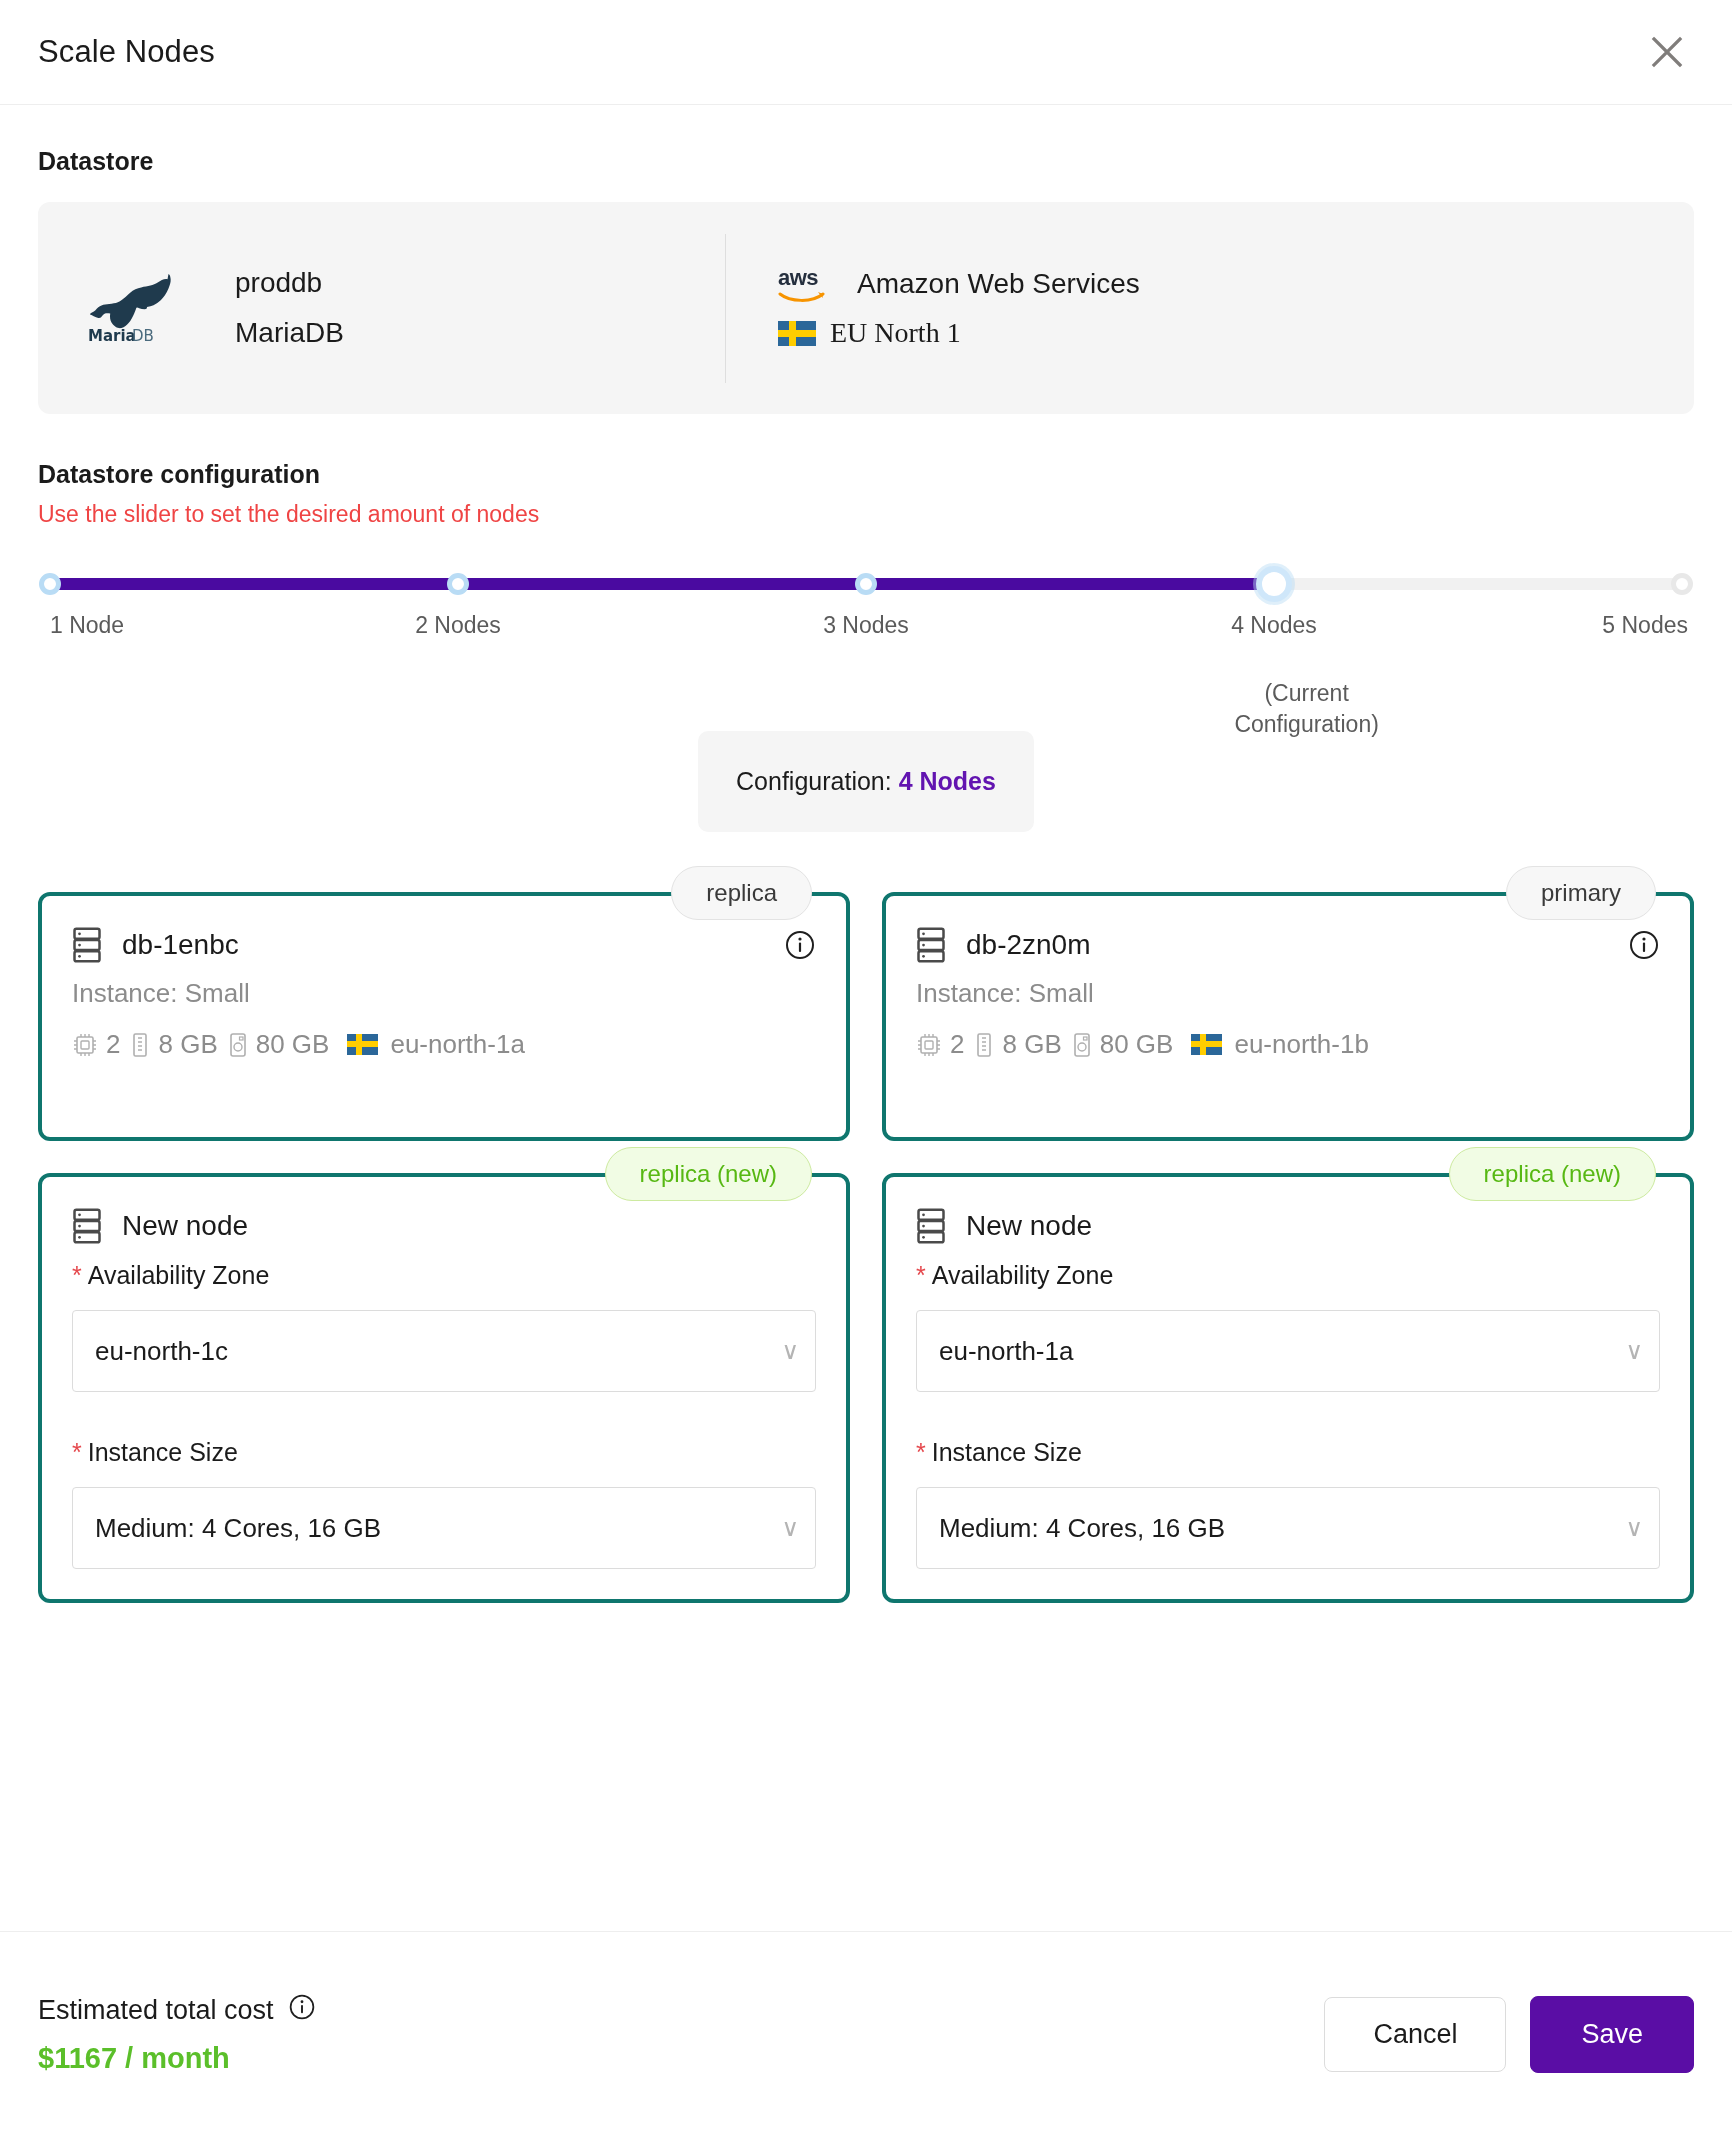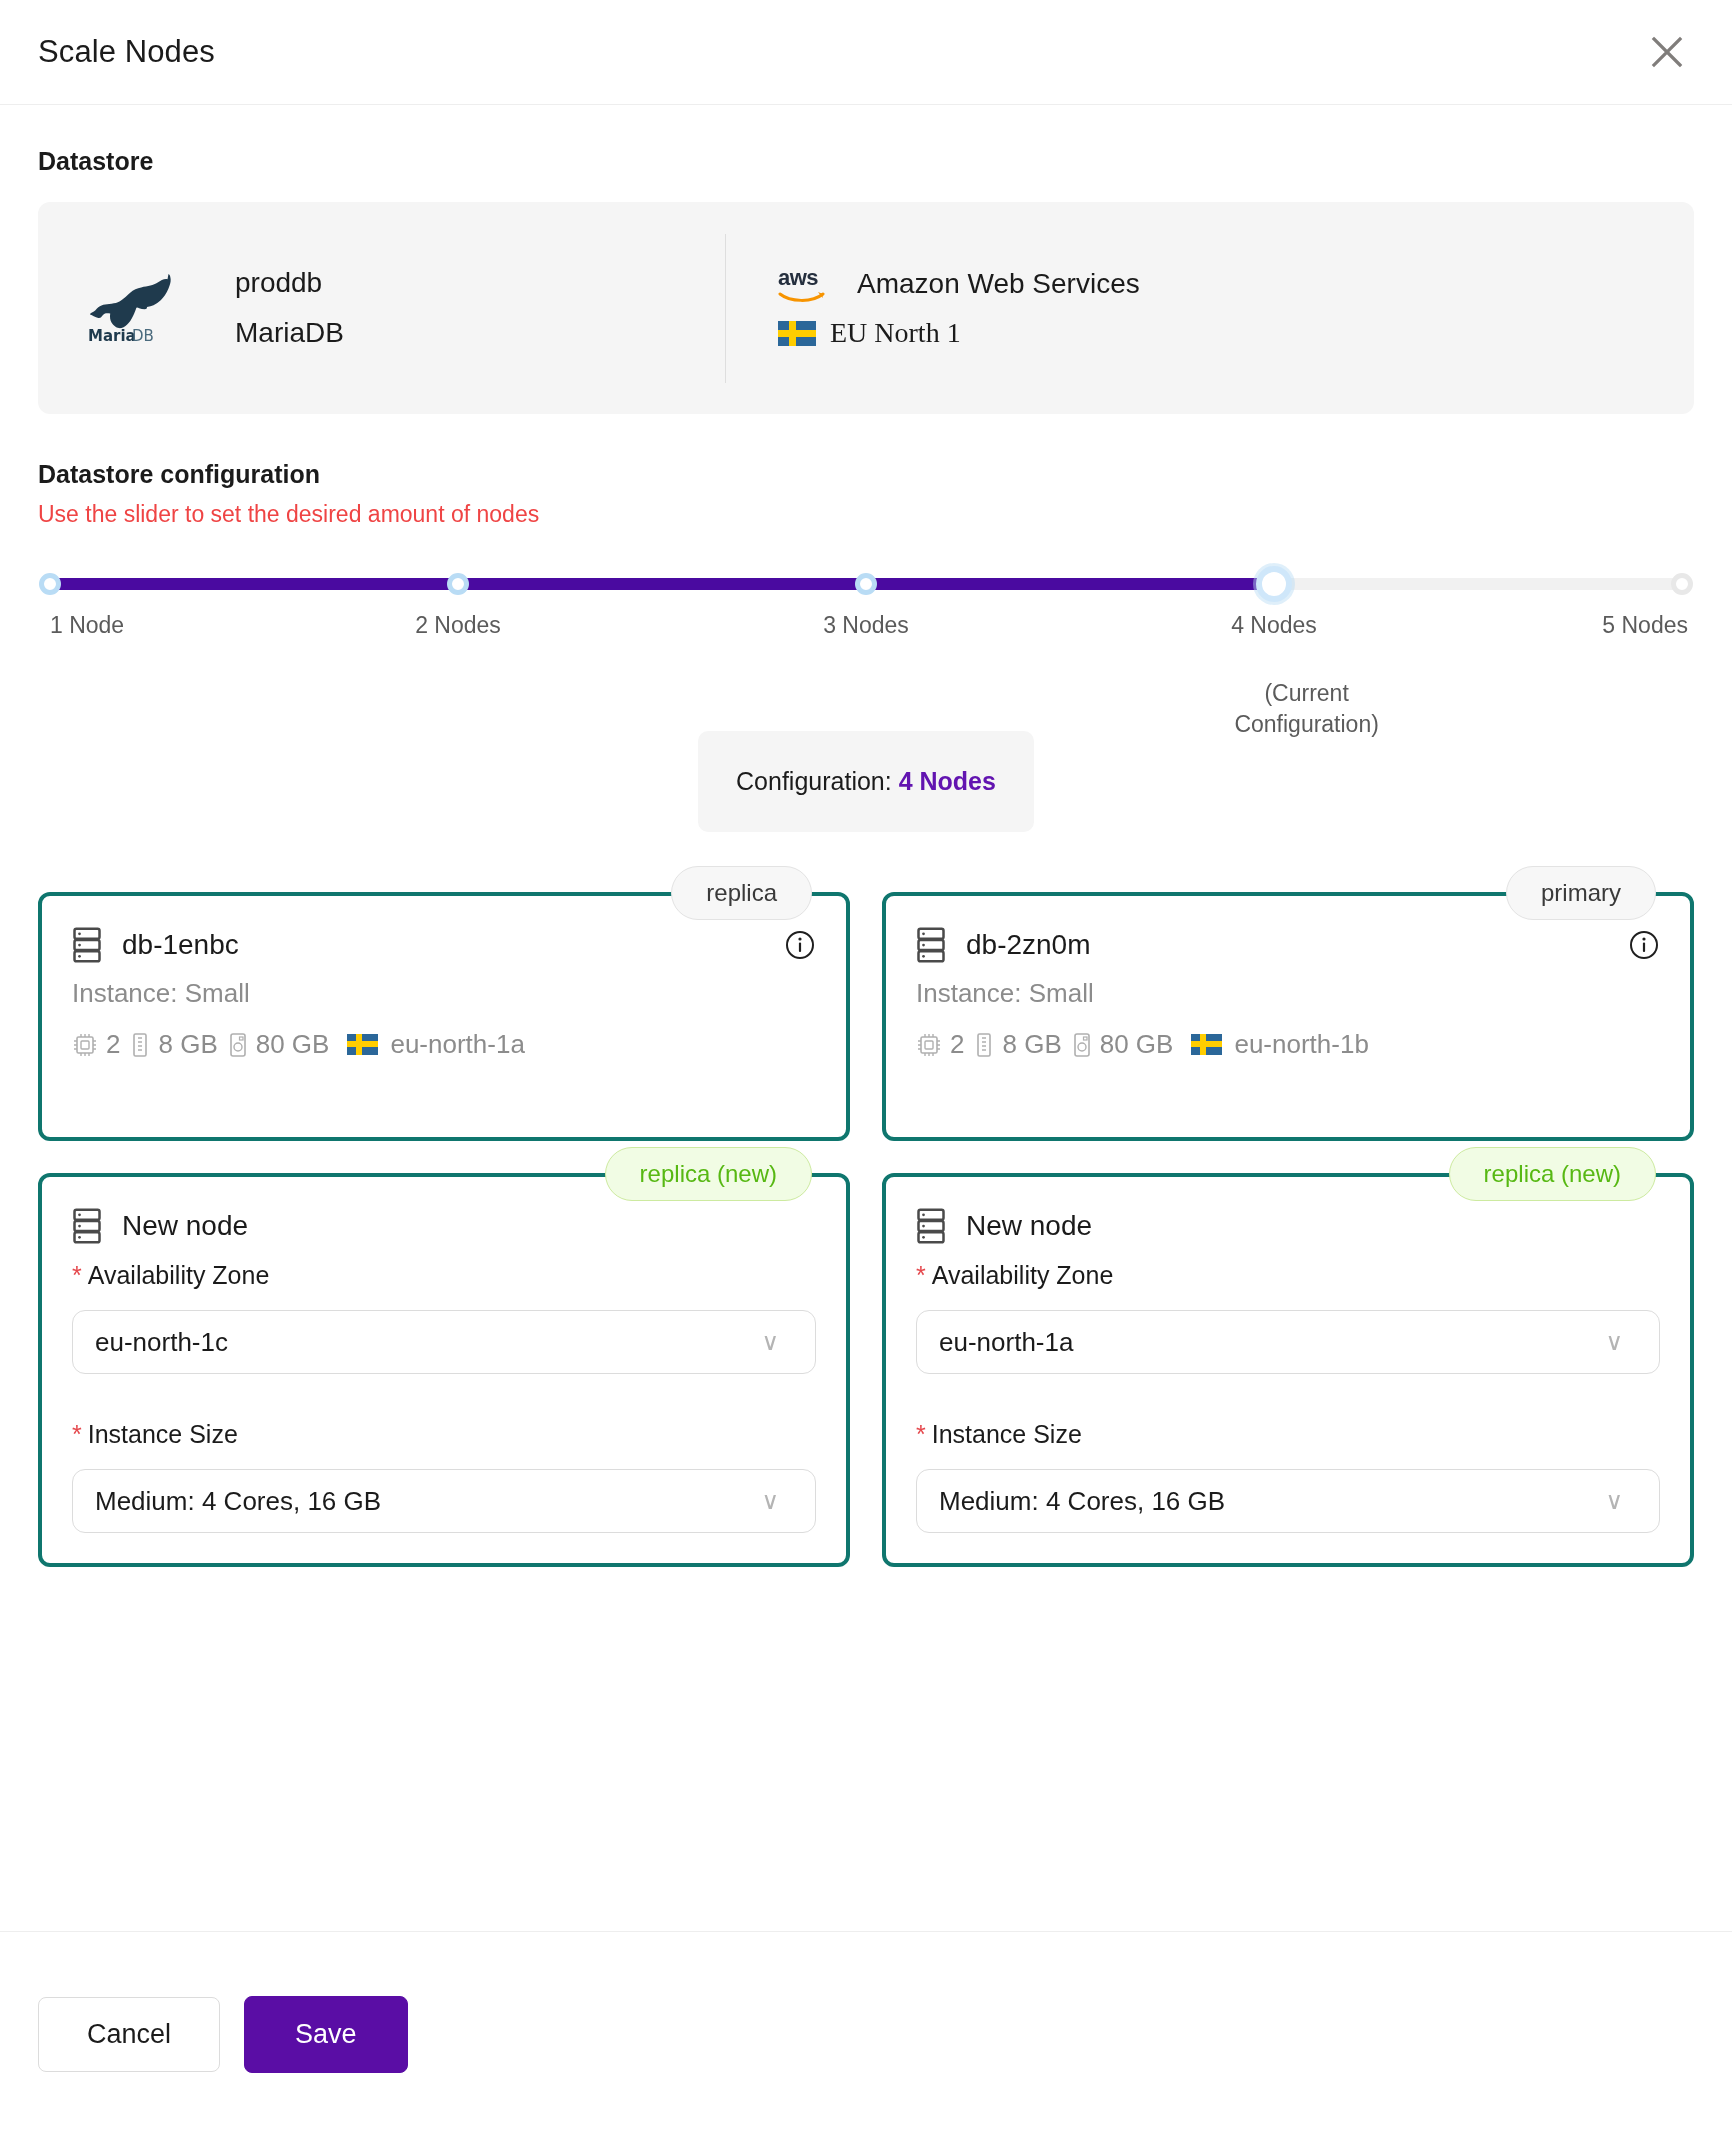--- a/index.html
+++ b/index.html
@@ -133,23 +133,23 @@
   .info-btn { position:absolute; top: 33px; right: 30px; cursor:pointer; background:none; border:none; padding:0;}
   .node-instance { font-size: 26px; color: #8c8c8c; margin-top: 14px; margin-left: 0; }
   .node-specs { display:flex; align-items:center; margin-top: 20px; gap: 10px; font-size: 26px; color:#8c8c8c; }
   .node-specs .spec { display:flex; align-items:center; gap: 8px; }
   .node-specs .az { display:flex; align-items:center; gap: 12px; margin-left: 8px; }
 
   
   .field-label { font-size: 25px; color: #1b1b1b; margin-top: 26px; }
   .req { color: #e5484d; margin-right: 6px; }
   .select-box {
-    margin-top: 20px; height: 64px; border: 1px solid #dcdcdc; border-radius: 13px;
+    margin-top: 20px; height: 82px; border: 1px solid #dcdcdc; border-radius: 4px;
     display:flex; align-items:center; justify-content: space-between;
-    padding: 0 36px 0 22px; font-size: 26px; color: #1b1b1b; cursor: pointer;
+    padding: 0 16px 0 22px; font-size: 26px; color: #1b1b1b; cursor: pointer;
     background: #fff;
   }
   .chev { color: #b4b4b4; font-size: 24px; line-height:1; }
   .new-node-head { display:flex; align-items:center; }
 
   
   .dlg-footer {
     flex: 0 0 205px; border-top: 1px solid #eeeeee;
     display:flex; align-items:center; justify-content: space-between;
     padding: 0 38px;
@@ -420,20 +420,33 @@
         <div class="select-box">
           <span>Medium: 4 Cores, 16 GB</span>
           <span class="chev">∨</span>
         </div>
       </div>
 
     </div>
   </div>
 
   <div class="dlg-footer">
+    <div>
+      <div class="cost-label">
+        <span>Estimated total cost</span>
+        <span>
+          <svg width="28" height="28" viewBox="0 0 32 32" aria-hidden="true">
+            <circle cx="16" cy="16" r="13" fill="none" stroke="#1f1f1f" stroke-width="2"></circle>
+            <circle cx="16" cy="10" r="1.6" fill="#1f1f1f"></circle>
+            <rect x="14.9" y="13.6" width="2.2" height="9.4" rx="1" fill="#1f1f1f"></rect>
+          </svg>
+        </span>
+      </div>
+      <div class="cost-value">$1167 / month</div>
+    </div>
     <div class="footer-actions">
       <button class="btn btn-cancel">Cancel</button>
       <button class="btn btn-save">Save</button>
     </div>
   </div>
 
 </div>
 
 
 </body></html>

